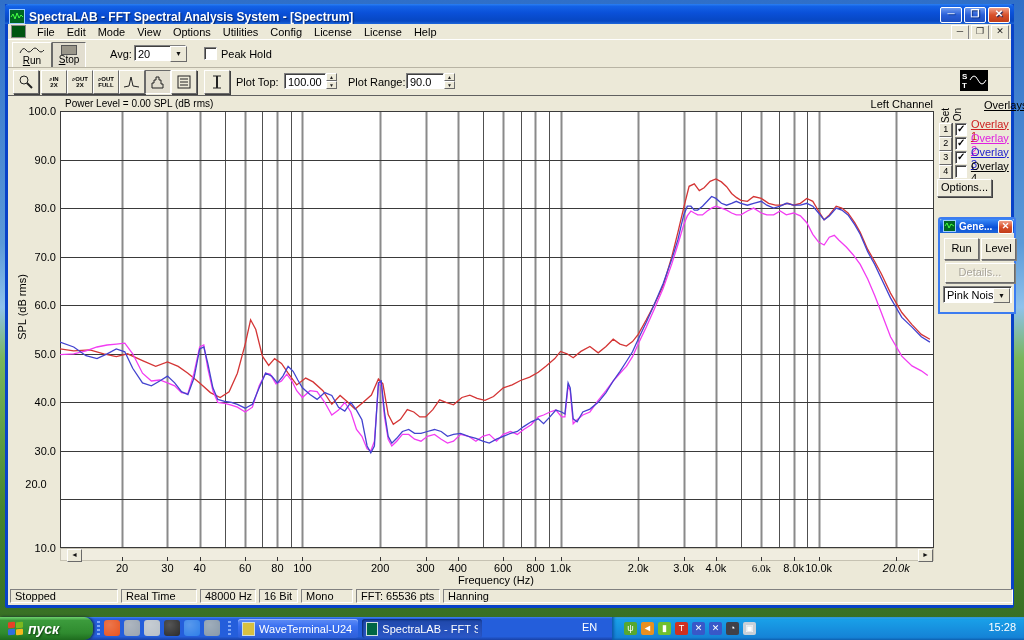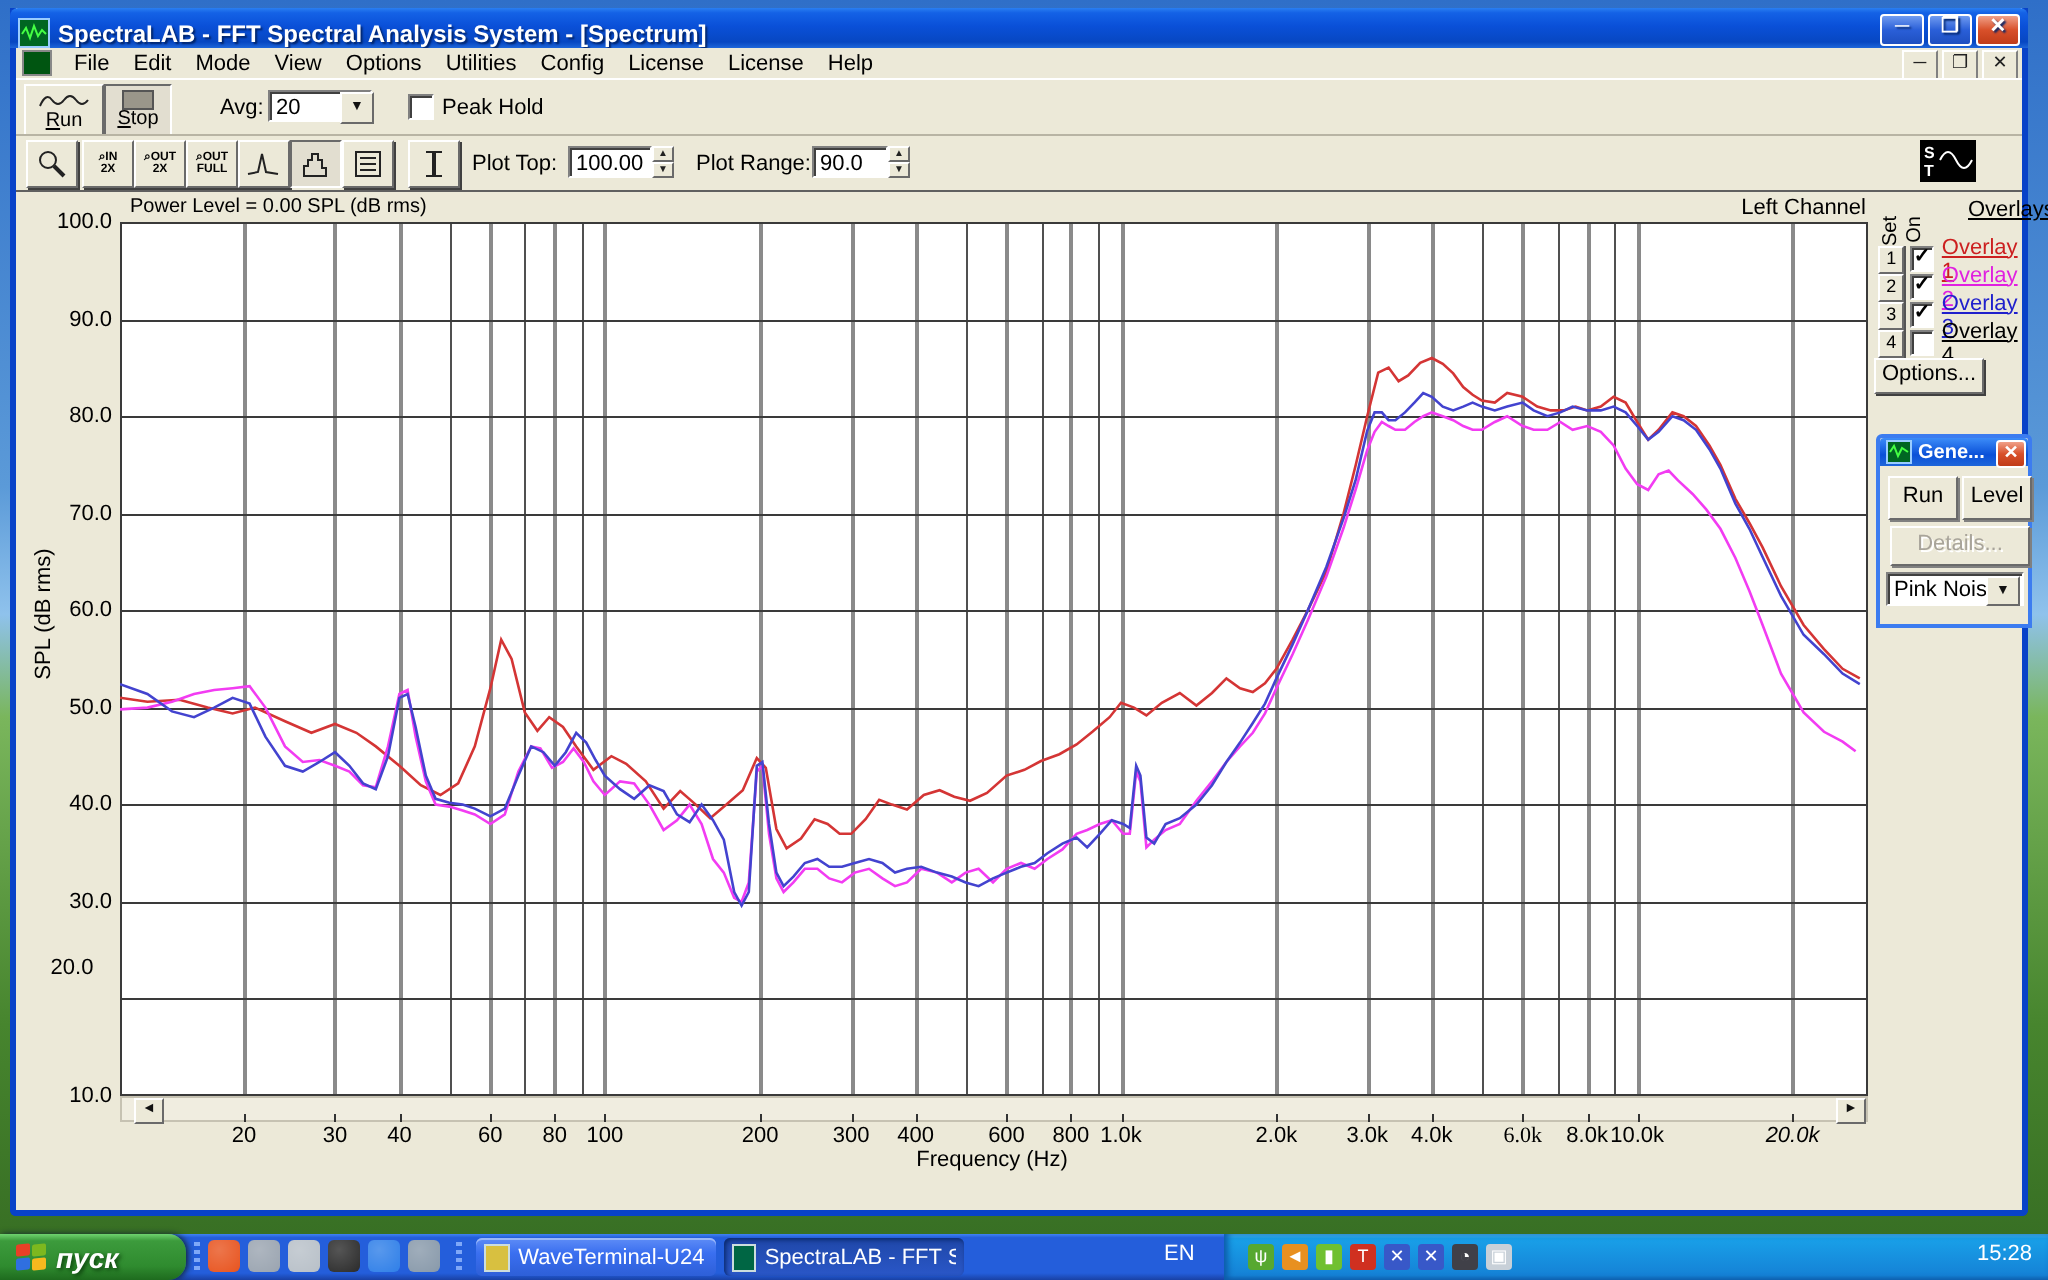--- a/index.html
+++ b/index.html
@@ -379,20 +379,29 @@
       <div class="gen-btn" style="left:4px;top:19px;width:33px;height:20px;line-height:19px;">Run</div>
       <div class="gen-btn" style="left:41px;top:19px;width:33px;height:20px;line-height:19px;">Level</div>
       <div class="gen-btn disabled" style="left:5px;top:44px;width:68px;height:18px;line-height:17px;">Details...</div>
       <div id="gen-select">
         <span>Pink Noise</span>
         <span class="combo-arrow">▼</span>
       </div>
     </div>
   </div>
 
+  <div id="statusbar">
+      <div class="status-cell" style="width: 108px;">Stopped</div>
+      <div class="status-cell" style="width: 76px;">Real Time</div>
+      <div class="status-cell" style="width: 56px;">48000 Hz</div>
+      <div class="status-cell" style="width: 39px;">16 Bit</div>
+      <div class="status-cell" style="width: 52px;">Mono</div>
+      <div class="status-cell" style="width: 84px;">FFT: 65536 pts</div>
+      <div class="status-cell" style="flex: 1 1 0%;">Hanning</div>
+    </div>
 </div>
 
 <div id="taskbar">
   <div id="start-btn">
     <span class="flag">
       <i style="left:0;top:0;background:#e84026;"></i>
         <i style="left:8px;top:0;background:#7db81f;"></i>
       <i style="left:0;top:7px;background:#2f6fe0;"></i>
         <i style="left:8px;top:7px;background:#f6b91e;"></i>
     </span>

